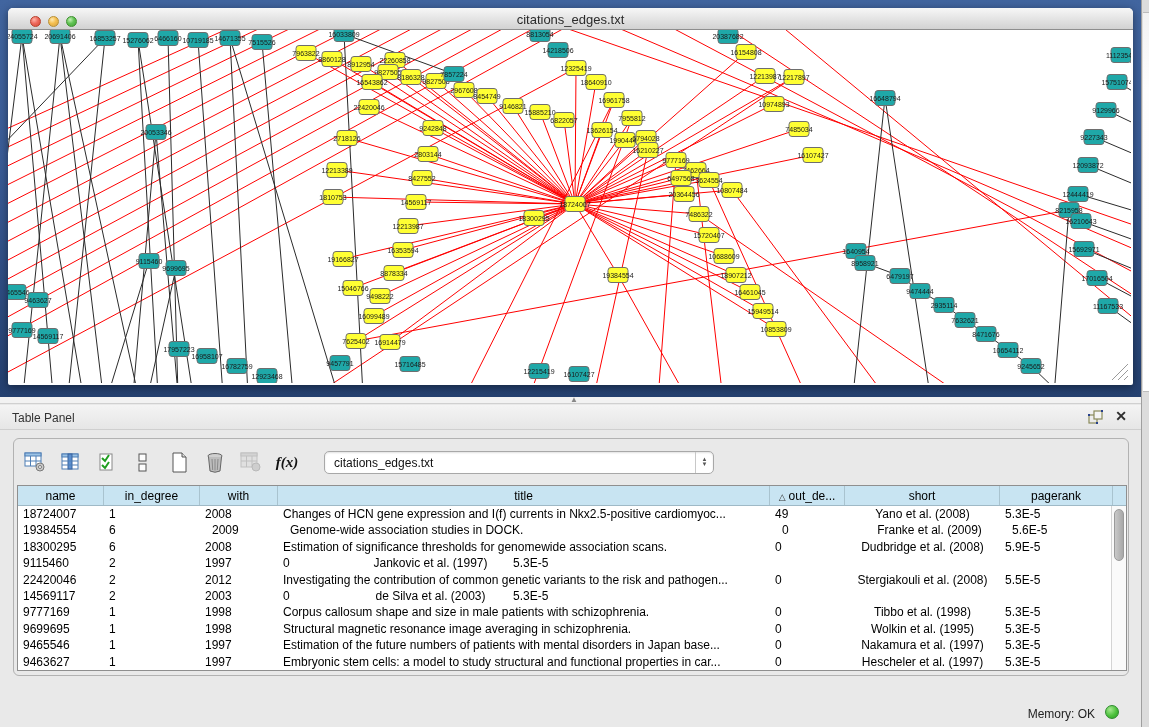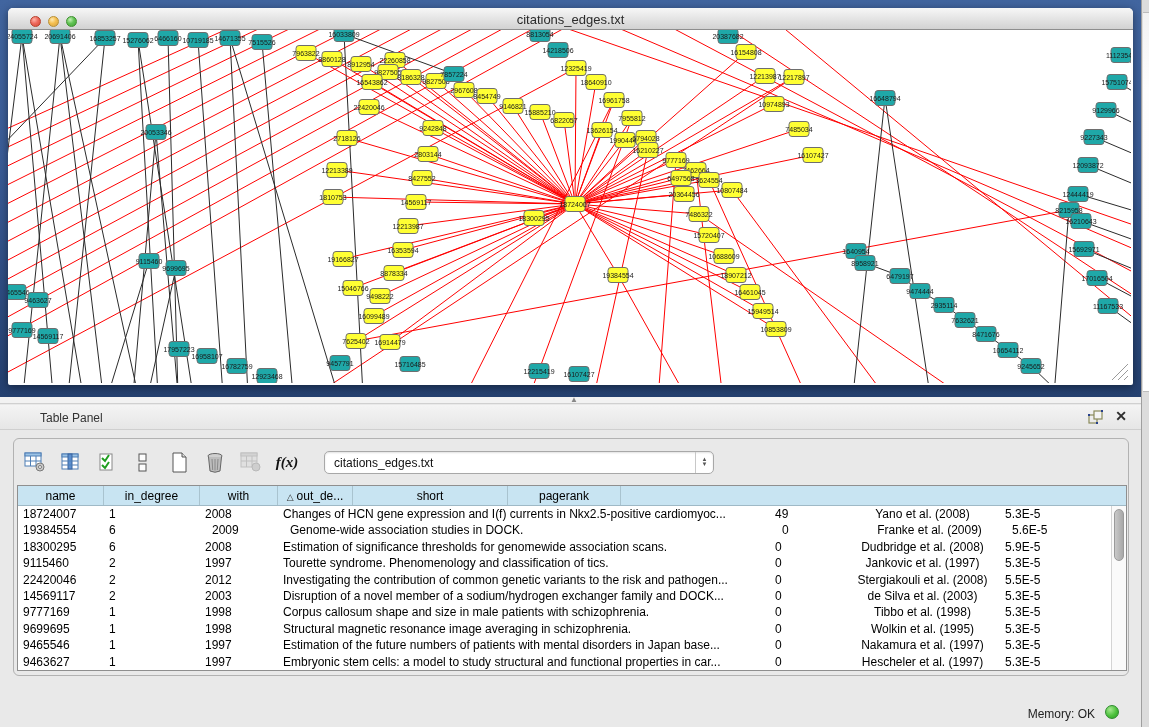--- a/index.html
+++ b/index.html
@@ -28,21 +28,21 @@
   #net-canvas { position:relative; width:1123px; height:353px; background:#fff; overflow:hidden; border-radius:0 0 2px 2px; }
   #graph-svg { display:block; }
 
   
   #splitter { position:absolute; left:0; top:397px; width:1141px; height:7px; background:#f2f2f2; border-bottom:1px solid #d0d0d0; }
   #splitter .grip { position:absolute; left:570px; top:1px; width:9px; height:5px; color:#888; font-size:8px; line-height:4px; }
 
   
   #table-panel { position:absolute; left:0; top:405px; width:1141px; height:295px; background:#e9e9e9; }
   #tp-titlebar { position:relative; height:25px; background:linear-gradient(#f4f4f4,#e6e6e6); border-bottom:1px solid #cfcfcf; }
-  #tp-titlebar .tp-title { position:absolute; left:12px; top:6px; font-size:12px; color:#333;margin-left:28px; }
+  #tp-titlebar .tp-title { position:absolute; left:12px; top:6px; font-size:12px; color:#333; }
   #tp-float { position:absolute; right:38px; top:5px; width:15px; height:14px; cursor:pointer; }
   #tp-close { position:absolute; right:14px; top:3px; font-size:14px; font-weight:bold; color:#2e2e2e; cursor:pointer; }
 
   #tp-container { position:absolute; left:13px; top:33px; width:1116px; height:238px;
     background:#e9e9e9; border:1px solid #b2b2b2; border-radius:6px; }
 
   
   #tp-toolbar { position:absolute; left:8px; top:7px; height:32px; display:flex; align-items:center; gap:10px; }
   .tbtn { width:26px; height:26px; display:flex; align-items:center; justify-content:center; cursor:pointer; }
   .tbtn svg { display:block; }
@@ -559,20 +559,21 @@
               <span>▼</span>
             </span>
         </div>
       </div>
 
       <div id="tp-table">
         <div id="thead">
             <div class="th" style="width: 86px;">name</div>
             <div class="th" style="width: 96px;">in_degree</div>
             <div class="th" style="width: 78px;">with</div>
+            <div class="th" style="width: 492px;">title</div>
             <div class="th" style="width: 75px;"><span class="sort-tri">△</span>out_de...</div>
             <div class="th" style="width: 155px;">short</div>
             <div class="th" style="width: 113px;">pagerank</div>
           </div>
         <div id="tbody">
             <div class="tr">
               <div class="td" style="width: 86px;">18724007</div>
               <div class="td" style="width: 96px;">1</div>
               <div class="td" style="width: 78px;">2008</div>
               <div class="td" style="width: 492px;">Changes of HCN gene expression and I(f) currents in Nkx2.5-positive cardiomyoc...</div>
@@ -595,39 +596,37 @@
               <div class="td" style="width: 78px;">2008</div>
               <div class="td" style="width: 492px;">Estimation of significance thresholds for genomewide association scans.</div>
               <div class="td" style="width: 75px;">0</div>
               <div class="td center" style="width: 155px;">Dudbridge et al. (2008)</div>
               <div class="td" style="width: 113px;">5.9E-5</div>
             </div>
             <div class="tr">
               <div class="td" style="width: 86px;">9115460</div>
               <div class="td" style="width: 96px;">2</div>
               <div class="td" style="width: 78px;">1997</div>
-              <div class="td" style="width: 492px;">Tourette syndrome. Phenomenology and classification of tics.</div>
               <div class="td" style="width: 75px;">0</div>
               <div class="td center" style="width: 155px;">Jankovic et al. (1997)</div>
               <div class="td" style="width: 113px;">5.3E-5</div>
             </div>
             <div class="tr">
               <div class="td" style="width: 86px;">22420046</div>
               <div class="td" style="width: 96px;">2</div>
               <div class="td" style="width: 78px;">2012</div>
               <div class="td" style="width: 492px;">Investigating the contribution of common genetic variants to the risk and pathogen...</div>
               <div class="td" style="width: 75px;">0</div>
               <div class="td center" style="width: 155px;">Stergiakouli et al. (2008)</div>
               <div class="td" style="width: 113px;">5.5E-5</div>
             </div>
             <div class="tr">
               <div class="td" style="width: 86px;">14569117</div>
               <div class="td" style="width: 96px;">2</div>
               <div class="td" style="width: 78px;">2003</div>
-              <div class="td" style="width: 492px;">Disruption of a novel member of a sodium/hydrogen exchanger family and DOCK...</div>
               <div class="td" style="width: 75px;">0</div>
               <div class="td center" style="width: 155px;">de Silva et al. (2003)</div>
               <div class="td" style="width: 113px;">5.3E-5</div>
             </div>
             <div class="tr">
               <div class="td" style="width: 86px;">9777169</div>
               <div class="td" style="width: 96px;">1</div>
               <div class="td" style="width: 78px;">1998</div>
               <div class="td" style="width: 492px;">Corpus callosum shape and size in male patients with schizophrenia.</div>
               <div class="td" style="width: 75px;">0</div>

